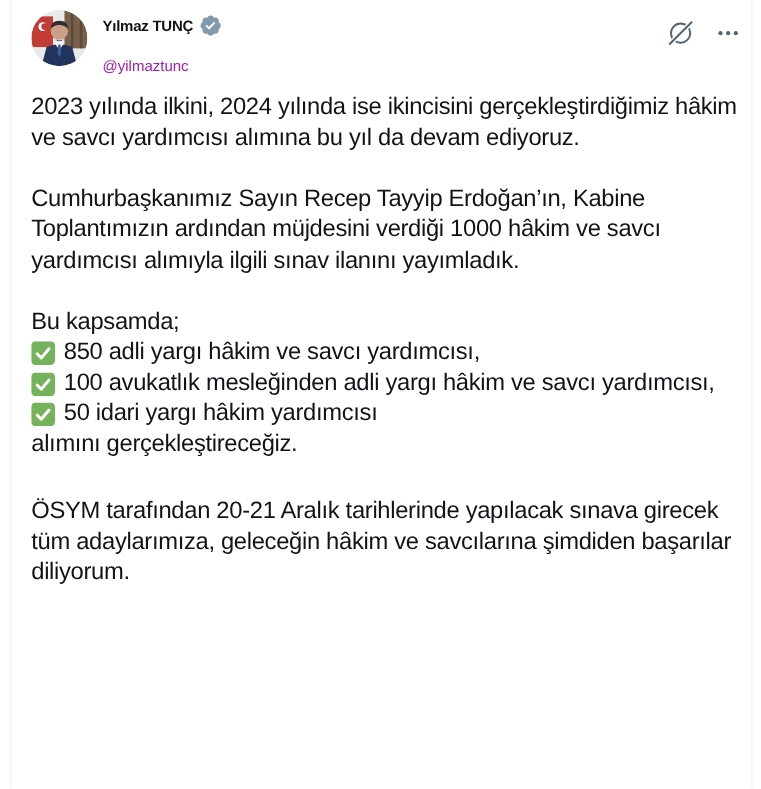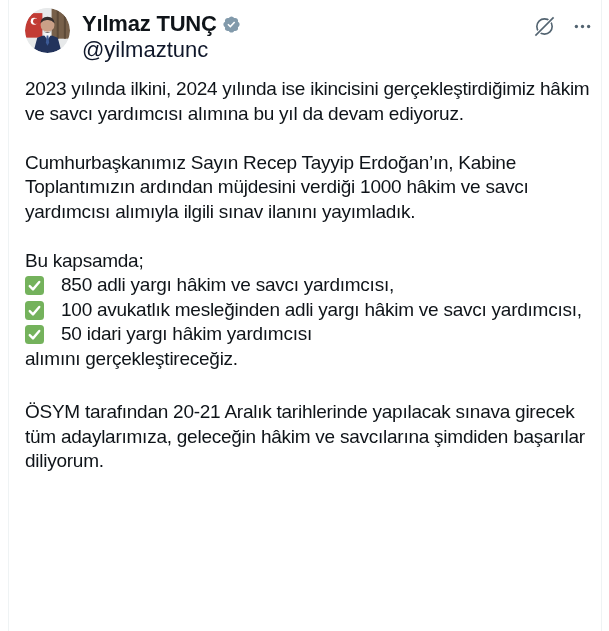--- a/index.html
+++ b/index.html
@@ -23,43 +23,43 @@
   .header { display: flex; align-items: flex-start; }
   .avatar {
     width: 45px; height: 45px; border-radius: 50%;
     overflow: hidden; flex: none; background: #e7e9ea;
   }
   .avatar svg { display: block; width: 45px; height: 45px; }
 
   .author { margin-left: 12px; flex: 1 1 auto; padding-top: 3px; }
   .name-row { display: flex; align-items: center; gap: 5px; }
   .name {
-    font-size: 22px; font-weight: 700; color: #0f1419; letter-spacing: -0.2px;
+    font-size: 12px; font-weight: 700; color: #0f1419; letter-spacing: -0.2px;
   }
   .badge svg { display: block; width: 19px; height: 19px; }
-  .handle { margin-top: 0; font-size: 22px; color: #0f172a; }
+  .handle { margin-top: 16px; font-size: 12px; color: #a21caf; }
 
   .actions {
     position: absolute; top: 15px; right: 16px;
     display: flex; align-items: center; gap: 16px;
   }
   .icon-btn { display: block; cursor: pointer; background: none; border: none; padding: 0; }
   .icon-btn svg { display: block; }
 
   .body {
     margin-top: 14px;
     width: 566px;
     font-size: 19px;
     line-height: 24.5px;
     color: #0f1419;
     letter-spacing: -0.25px;
   }
   .body p { margin: 0 0 24.5px 0; }
   .checklist { margin: 0 0 29px 0; }
-  .check-row { display: flex; align-items: flex-start; gap: 17px; }
+  .check-row { display: flex; align-items: flex-start; gap: 7px; }
   .check-icon { flex: none; margin-top: 3px; }
   .check-icon svg { display: block; width: 19px; height: 19px; }
 </style>
 </head>
 <body>
 
 <div class="page">
   <div class="col-border left"></div>
   <div class="col-border right"></div>
 

